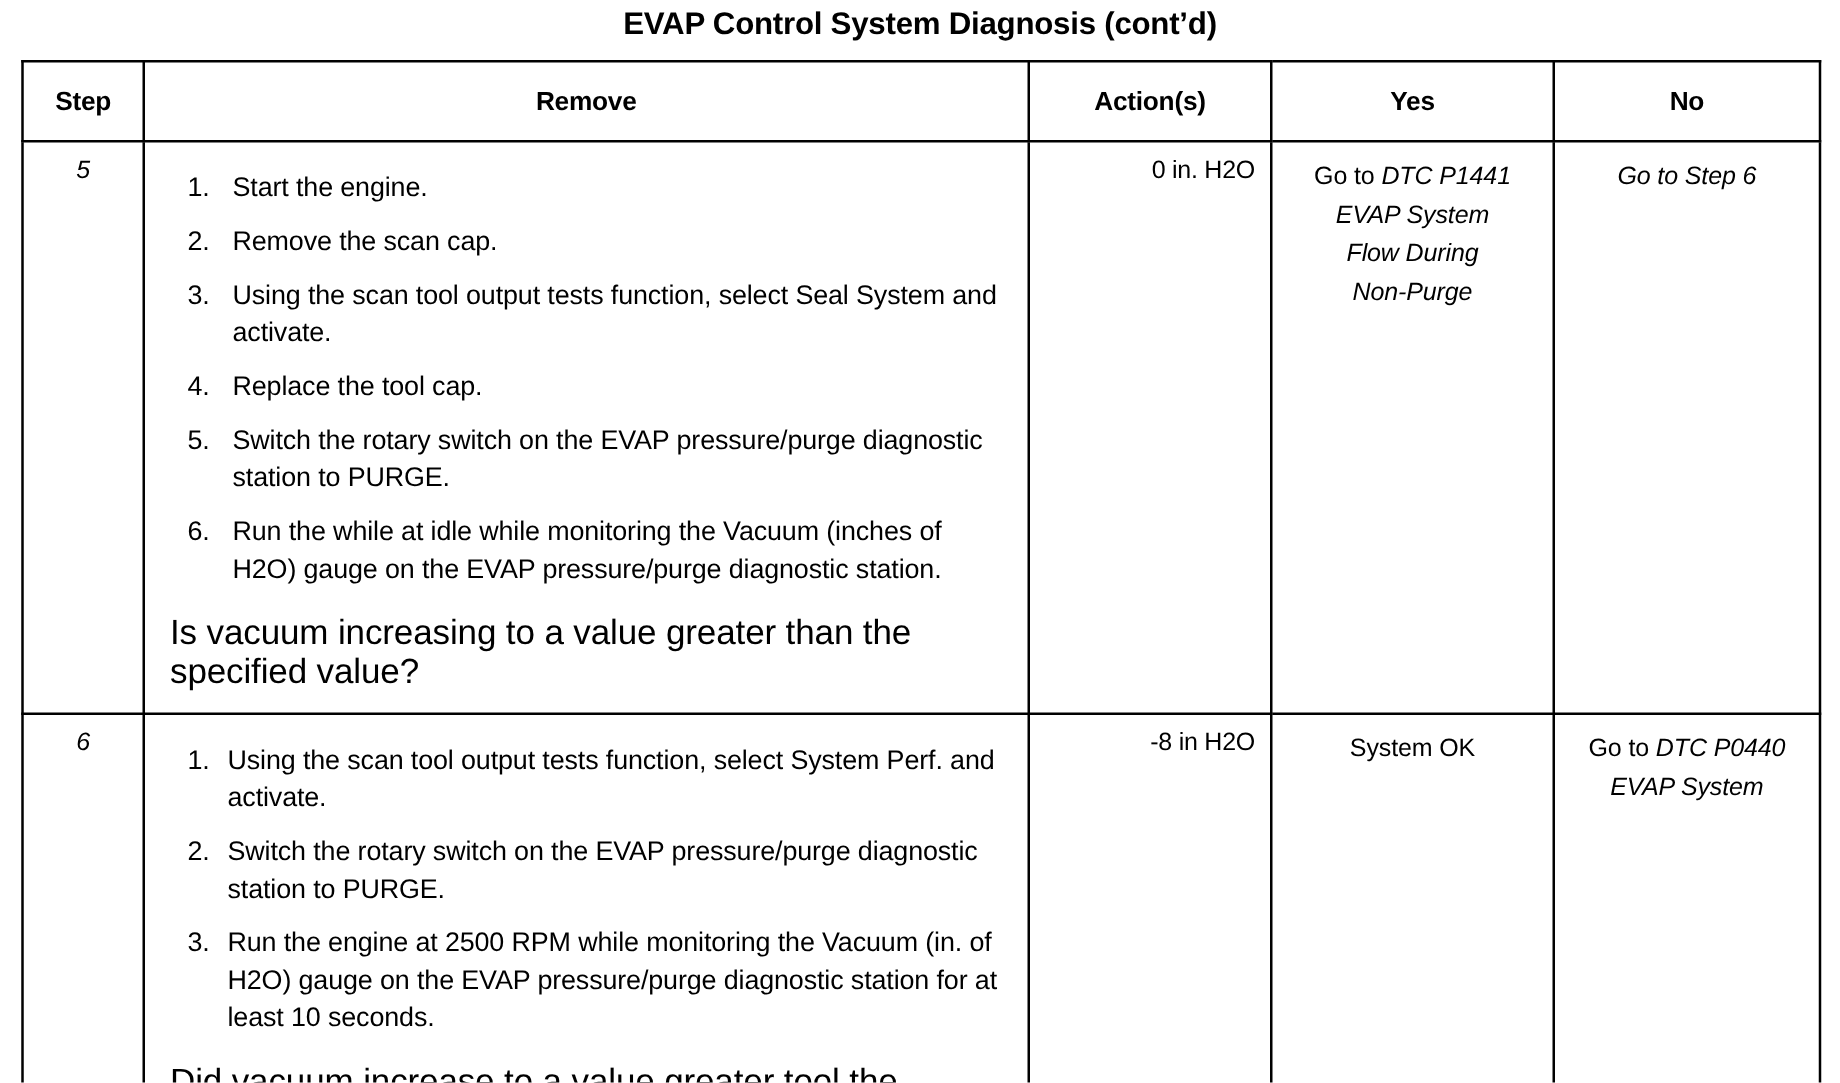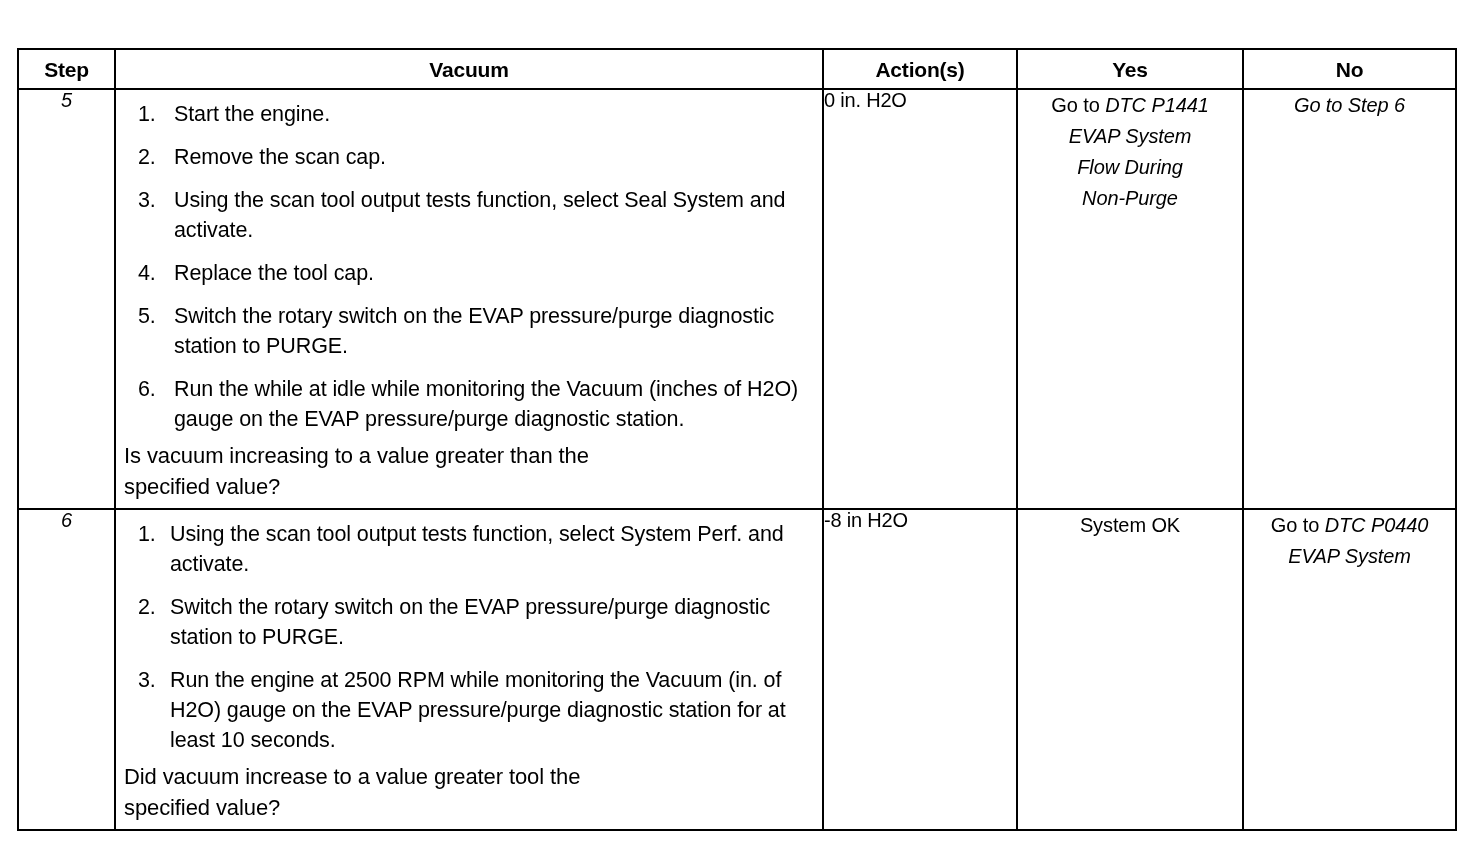--- a/index.html
+++ b/index.html
@@ -39,21 +39,21 @@
   .diag-table {
     position: absolute;
     top: 48px;
     left: 17px;
     width: 1438px;
     border-collapse: collapse;
     table-layout: fixed;
   }
   .diag-table td, .diag-table th {
     border: 2px solid #000000;
-    padding: 0;
+    padding: 12px;
     vertical-align: top;
     font-size: 20px;
     line-height: 1.0;
   }
   .diag-table thead th {
     height: 38px;
     text-align: center;
     vertical-align: middle;
     font-weight: bold;
     font-size: 21px;
@@ -97,66 +97,67 @@
   ol.steps > li:last-child { margin-bottom: 0; }
   ol.steps > li .num {
     position: absolute;
     left: 14px;
     top: 0;
     width: 30px;
     text-align: left;
     font-size: 21.5px;
   }
   .question {
-    margin-top: 6px;
-    font-size: 22px;
+    margin-top: 20px;
+    font-size: 28px;
     line-height: 31px;
     letter-spacing: -0.1px;
     padding-left: 0px;
   }
   .question .qline { display: block; }
 
   
   ol.steps > li.tight { padding-left: 46px; }
 
   
   .cell-value {
-    text-align: left;
+    text-align: right;
     vertical-align: middle;
     font-size: 21px;
     letter-spacing: -0.2px;
   }
   .cell-answer {
     text-align: center;
     vertical-align: bottom;
     font-size: 21px;
     padding-bottom: 6px;
     letter-spacing: -0.1px;
   }
   .cell-answer .ans-block { display: block; line-height: 31px; }
   .ital { font-style: italic; }
 </style>
 </head>
 <body>
 
 <div id="page">
 
+  <div class="doc-title">EVAP Control System Diagnosis (cont’d)</div>
 
   <table class="diag-table">
     <colgroup>
       <col class="c-step">
       <col class="c-action">
       <col class="c-value">
       <col class="c-yes">
       <col class="c-no">
     </colgroup>
     <thead>
       <tr>
         <th>Step</th>
-        <th>Vacuum</th>
+        <th>Remove</th>
         <th>Action(s)</th>
         <th>Yes</th>
         <th>No</th>
       </tr>
     </thead>
     <tbody>
 
       <tr>
         <td class="cell-step">5</td>
 

